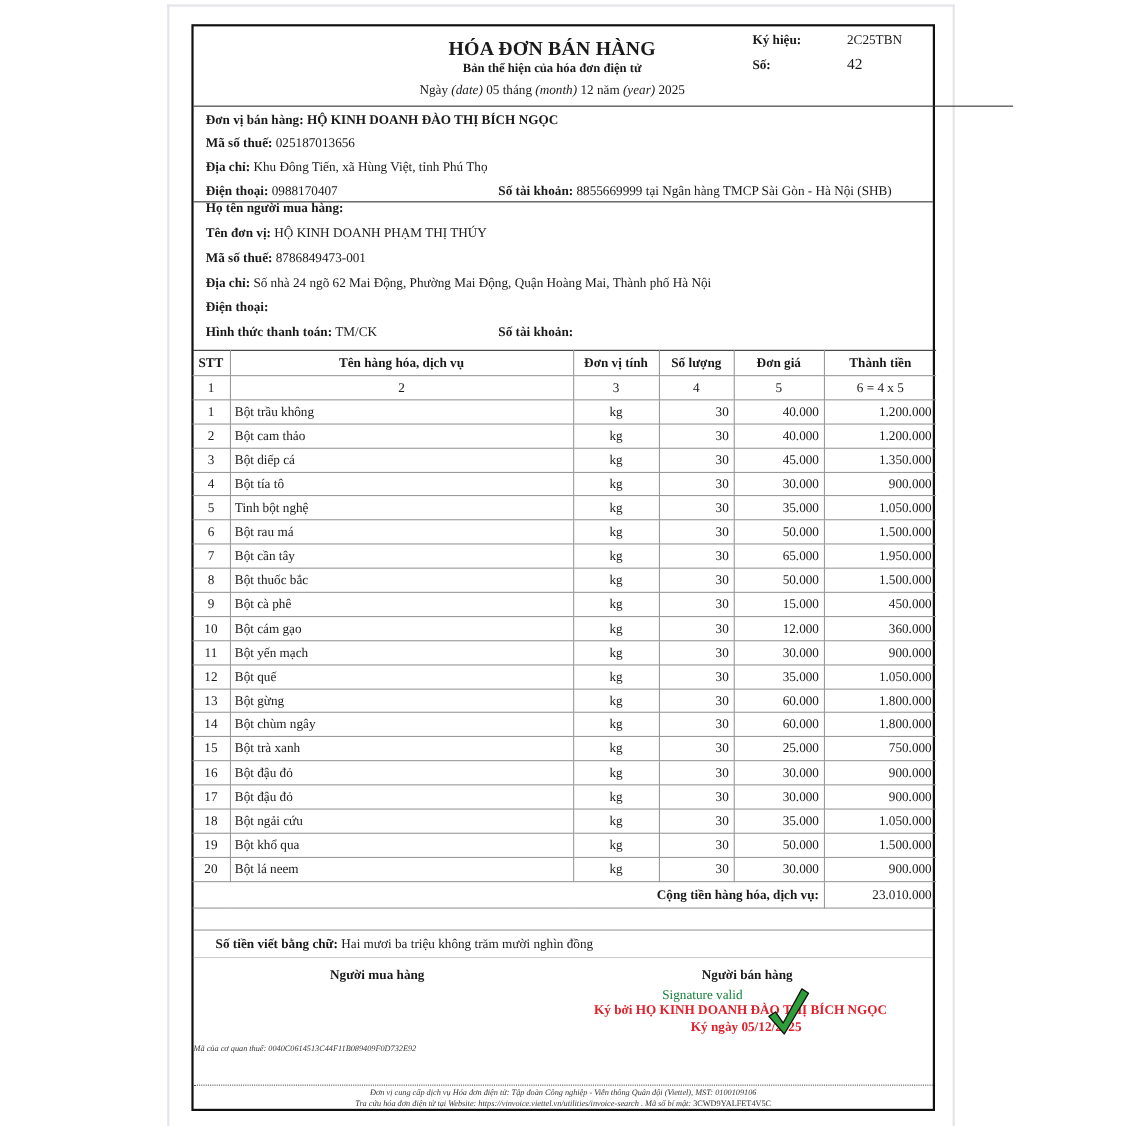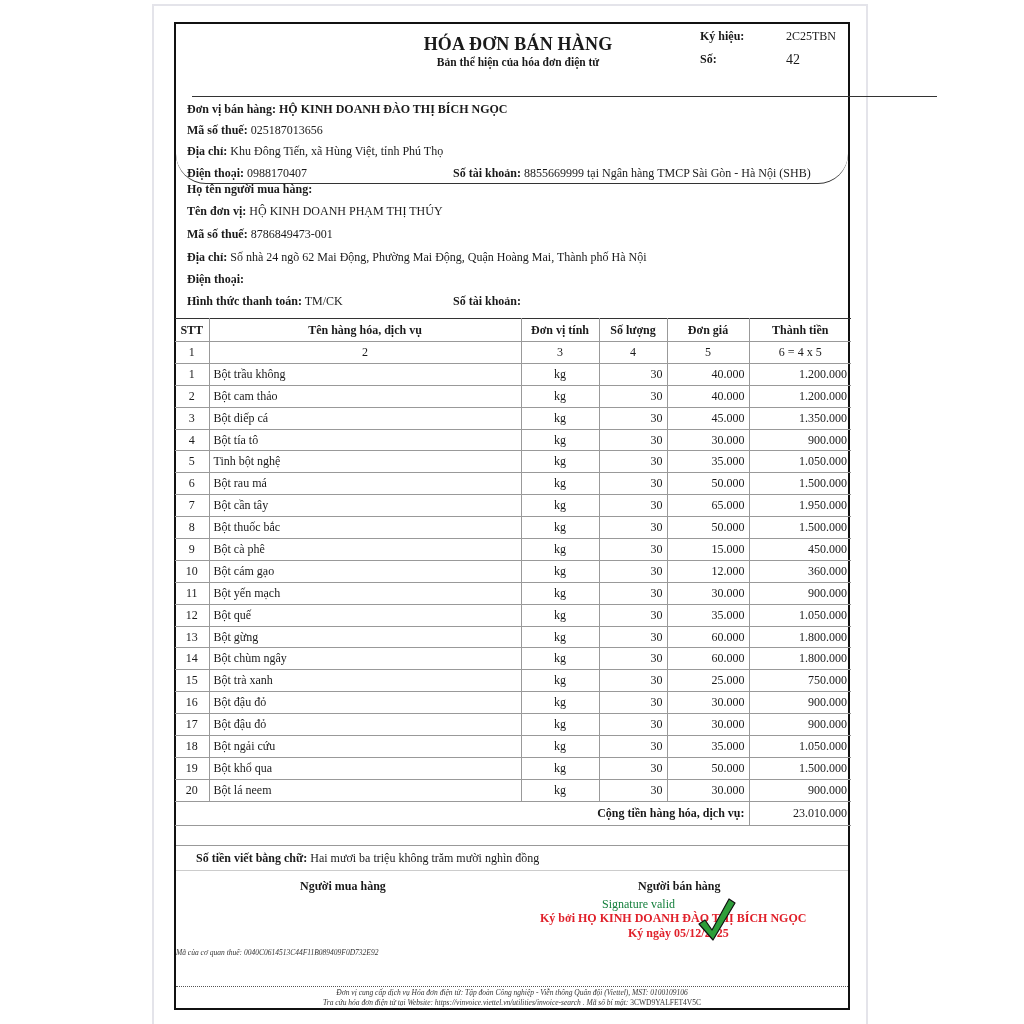--- a/index.html
+++ b/index.html
@@ -5,38 +5,38 @@
   html, body { margin: 0; padding: 0; background: #ffffff; }
   body { width: 1024px; height: 1024px; position: relative; overflow: hidden;
          font-family: "Liberation Serif", "DejaVu Serif", serif; color: #1a1a1a; }
   .paper { position: absolute; left: 152px; top: 4px; width: 716px; height: 1024px;
            background: #fff; border-left: 2px solid #e4e4ea; border-right: 2px solid #e4e4ea;
            border-top: 2px solid #e4e4ea; box-sizing: border-box; }
   .frame { position: absolute; left: 174px; top: 22px; width: 676px; height: 988px;
            border: 2px solid #111; box-sizing: border-box; }
 
   
-  .hdr { position: absolute; left: 16px; top: 0; width: 745px; height: 72px; border-bottom: 1.5px solid #333; }
+  .hdr { position: absolute; left: 0; top: 0; width: 745px; height: 72px; border-bottom: 1.5px solid #333; }
   .title { position: absolute; left: 0; width: 672px; top: 10px; text-align: center;
            font-weight: bold; font-size: 18px; letter-spacing: 0.2px; }
   .title span { position: relative; left: -10px; }
   .subtitle { position: absolute; left: 0; width: 672px; top: 32px; text-align: center;
               font-weight: bold; font-size: 11.5px; }
   .subtitle span { position: relative; left: -10px; }
   .dateline { position: absolute; left: 0; width: 672px; top: 50px; text-align: center; font-size: 12px; }
   .dateline span.wrap { position: relative; left: -10px; }
   .dateline i { font-style: italic; }
   .kh-label { position: absolute; left: 508px; top: 5px; font-weight: bold; font-size: 12px; }
   .kh-val { position: absolute; left: 594px; top: 5px; font-size: 12px; }
   .so-label { position: absolute; left: 508px; top: 28px; font-weight: bold; font-size: 12px; }
   .so-val { position: absolute; left: 594px; top: 28px; font-size: 14px; }
 
   
   .section { position: absolute; left: 0; width: 672px; box-sizing: border-box; }
-  .seller { top: 72px; height: 88px; border-bottom: 1.5px solid #333; border-radius: 30px; }
+  .seller { top: 72px; height: 88px; border-bottom: 1.5px solid #333; }
   .buyer { top: 152px; height: 136px; }
   .line { position: absolute; left: 11px; font-size: 12px; white-space: nowrap; }
   .line b { font-weight: bold; }
 
   
   table.items { position: absolute; left: -1px; top: 294px; width: 676px; border-collapse: collapse;
                 font-size: 12px; }
   table.items td, table.items th { border: 1px solid #999; padding: 0 4px; height: 21.9px; box-sizing: border-box; }
   table.items th { font-weight: bold; text-align: center; height: 23px; }
   table.items tr td:first-child, table.items tr th:first-child { border-left: none; }
@@ -73,20 +73,33 @@
 </head>
 <body>
 
 <div class="paper"></div>
 
 <div class="frame">
 
   <div class="hdr">
     <div class="title"><span>HÓA ĐƠN BÁN HÀNG</span></div>
     <div class="subtitle"><span>Bản thể hiện của hóa đơn điện tử</span></div>
+    <div class="dateline">
+      <span class="wrap">
+        <span>Ngày</span>
+        <i>(date)</i>
+        <span>05</span>
+        <span>tháng</span>
+        <i>(month)</i>
+        <span>12</span>
+        <span>năm</span>
+        <i>(year)</i>
+        <span>2025</span>
+      </span>
+    </div>
     <div class="kh-label">Ký hiệu:</div>
     <div class="kh-val">2C25TBN</div>
     <div class="so-label">Số:</div>
     <div class="so-val">42</div>
   </div>
 
   <div class="section seller">
     <div class="line" style="top:6px">
       <b>Đơn vị bán hàng:</b>
       <b>HỘ KINH DOANH ĐÀO THỊ BÍCH NGỌC</b>

